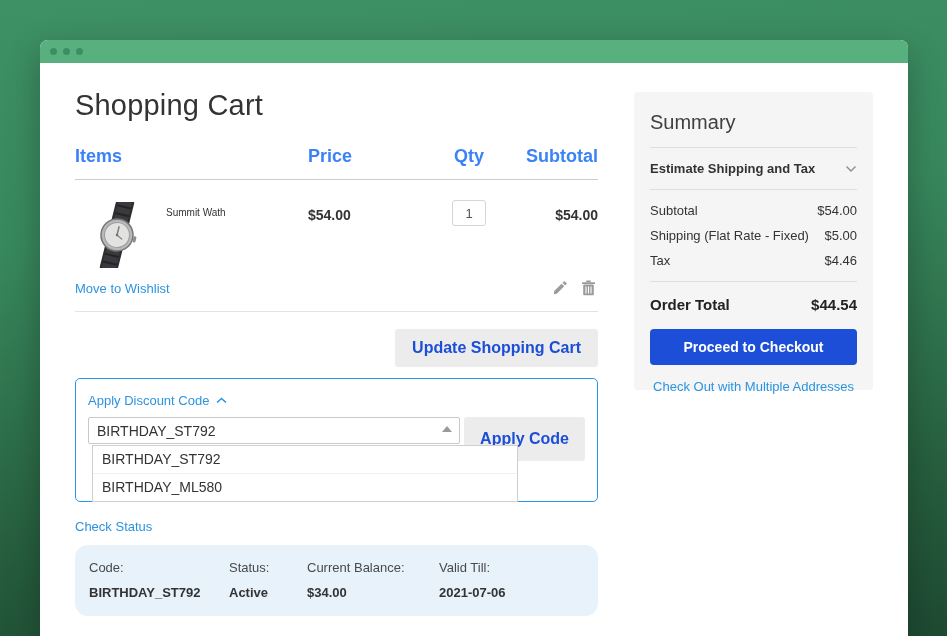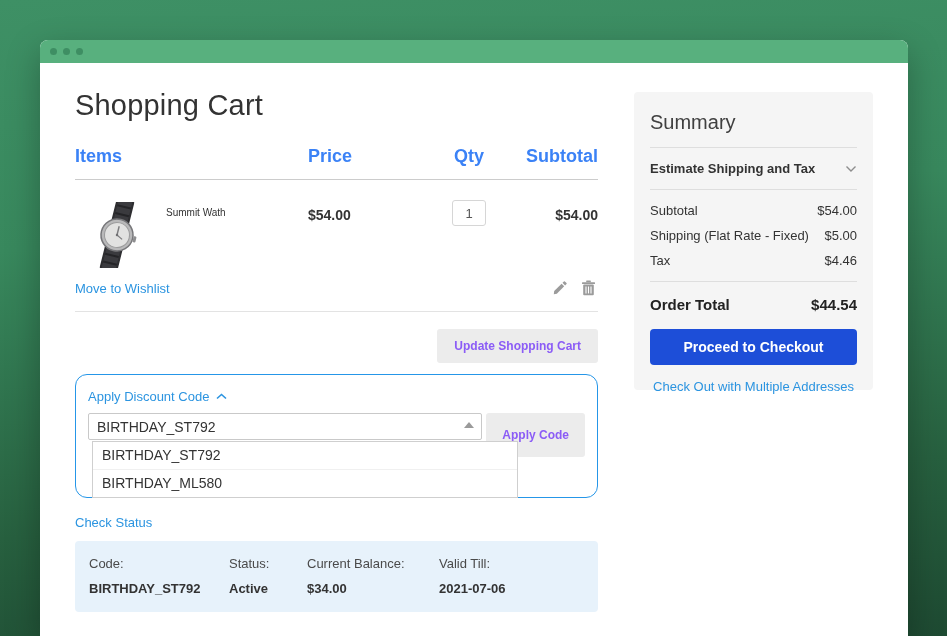--- a/index.html
+++ b/index.html
@@ -43,26 +43,26 @@
   }
   .item-actions { display: flex; justify-content: space-between; align-items: flex-end;
     margin-top: 12px; padding-bottom: 15px; border-bottom: 1px solid #e3e3e3; }
   a.link { color: #2b94e0; font-size: 13px; text-decoration: none; cursor: pointer; }
   .icon-btns { display: flex; gap: 13px; padding-right: 2px; }
   .icon-btn { background: none; border: none; cursor: pointer; padding: 0; line-height: 0; }
 
   .update-row { display: flex; justify-content: flex-end; margin-top: 17px; }
   .btn-gray {
     background: #ececec; border: none; border-radius: 3px; cursor: pointer;
-    font-family: inherit; font-size: 12px; font-weight: 700; color: #8b5cf6;
+    font-family: inherit; font-size: 16px; font-weight: 700; color: #1d4ed8;
     padding: 10px 17px;
   }
 
   .discount-box {
-    margin-top: 11px; border: 1px solid #2596e8; border-radius: 12px;
+    margin-top: 11px; border: 1px solid #2596e8; border-radius: 5px;
     padding: 12px 12px 14px 12px; position: relative; height: 124px;
   }
   .discount-toggle { display: inline-flex; align-items: center; gap: 7px; font-size: 13px; }
   .discount-row { display: flex; margin-top: 8px; }
   .combo { position: relative; flex: 1 1 auto; }
   .combo-input {
     width: 100%; height: 27px; border: 1px solid #c9c9c9; border-radius: 2px;
     font-family: inherit; font-size: 14px; color: #333; padding: 0 24px 0 8px; background: #fff;
   }
   .combo-arrow {
@@ -73,21 +73,21 @@
   .btn-apply { margin-left: 4px; padding: 0 16px; height: 44px; flex: 0 0 auto; }
   .dropdown {
     position: absolute; left: 16px; top: 66px; width: 426px; background: #fff;
     border: 1px solid #cfcfcf; z-index: 5;
   }
   .dropdown .option { font-size: 14px; color: #333; padding: 5px 9px 6px 9px; cursor: pointer; }
   .dropdown .option + .option { border-top: 1px solid #f0f0f0; }
 
   .check-status { display: inline-block; margin-top: 17px; }
   .status-panel {
-    margin-top: 10px; background: #e7f2fb; border-radius: 4px;
+    margin-top: 10px; background: #e7f2fb; border-radius: 13px;
     padding: 15px 14px 16px 14px;
     display: grid; grid-template-columns: 140px 78px 132px 1fr; row-gap: 10px;
   }
   .status-label { font-size: 13px; color: #4a4a4a; }
   .status-value { font-size: 13px; font-weight: 700; color: #333; }
 
   aside.summary {
     width: 239px; flex: 0 0 239px; margin-top: 7px; height: 298px;
     background: #f5f5f5; border-radius: 4px; padding: 19px 16px 0 16px;
   }

